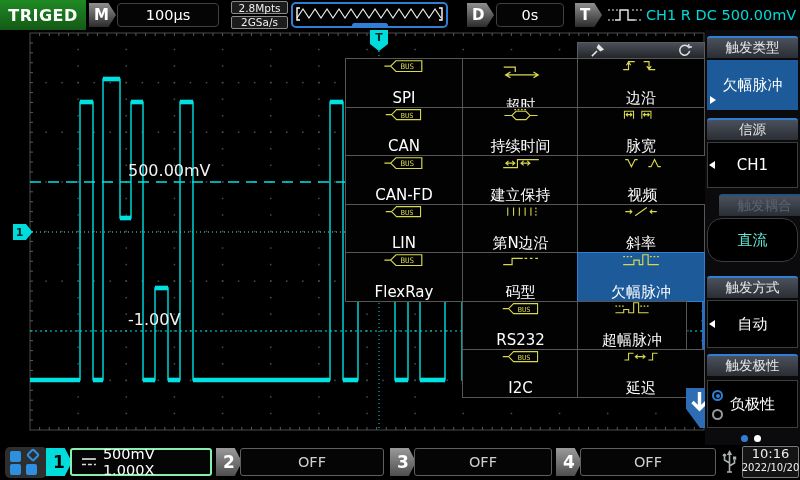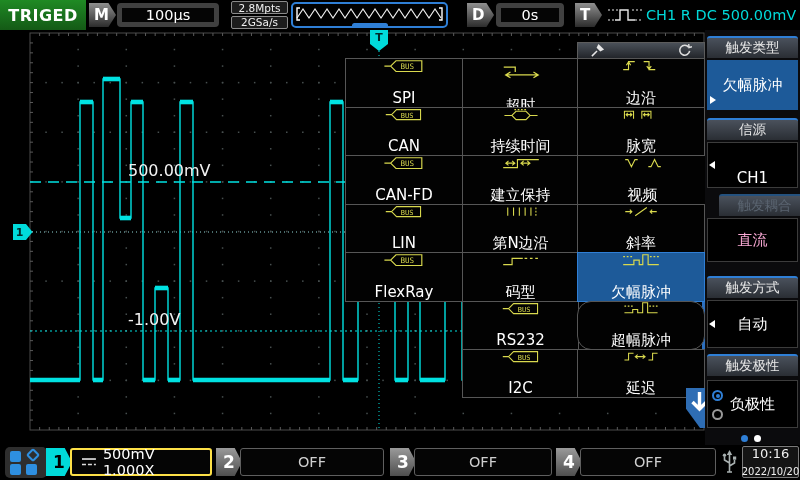--- a/index.html
+++ b/index.html
@@ -9,21 +9,21 @@
   svg{display:block;}
   
   .top-bar{position:absolute;left:0;top:0;width:800px;height:30px;background:#000;z-index:40;}
   .trig-status{position:absolute;left:0;top:0;width:86px;height:30px;
     background:linear-gradient(180deg,#1f8a24,#145a16);display:flex;align-items:center;justify-content:center;
     font-weight:bold;font-size:16px;letter-spacing:.5px;}
   .pbadge{position:absolute;top:3px;width:27px;height:24px;
     clip-path:polygon(0 0,72% 0,100% 50%,72% 100%,0 100%);
     background:linear-gradient(180deg,#8f8f8f,#2c2c2c);
     display:flex;align-items:center;padding-left:5px;font-weight:bold;font-size:15px;}
-  .vbox{position:absolute;top:3px;height:24px;background:#050505;border:5px solid #404040;border-radius:4px;
+  .vbox{position:absolute;top:3px;height:24px;background:#050505;border:1px solid #404040;border-radius:4px;
     display:flex;align-items:center;justify-content:center;font-size:14.5px;color:#fff;}
   .membox{position:absolute;left:231px;width:57px;height:13px;background:#1c1c1c;border:1px solid #8a8a8a;
     border-radius:2px;display:flex;align-items:center;justify-content:center;font-size:10.5px;color:#f0f0f0;}
   .preview{position:absolute;left:291px;top:2px;width:157px;height:26px;background:#000;
     border:2px solid #2f7fd6;border-radius:5px;}
   .preview .tab{position:absolute;left:50%;transform:translateX(-50%);bottom:-2px;width:36px;height:5px;
     background:#2f7fd6;border-radius:3px;}
   .trig-info{position:absolute;left:646px;top:3px;height:24px;display:flex;align-items:center;
     color:#00d9d9;font-size:14.5px;white-space:nowrap;}
   
@@ -40,21 +40,21 @@
     clip-path:polygon(0 0,100% 0,100% 100%,52% 100%,0 52%);}
   
   .sidebar{position:absolute;left:705px;top:30px;width:95px;height:415px;background:#0b0b0d;z-index:35;}
   .shead{position:absolute;left:2px;width:91px;height:22px;border-top:2px solid #2f7fd6;
     background:linear-gradient(180deg,#4a515c,#2a2e34);border-radius:3px 3px 0 0;
     display:flex;align-items:center;justify-content:center;font-size:13.5px;color:#e8e8e8;}
   .shead.dis{color:#5a6470;border-top-color:#24517e;margin-left:12px;}
   .sitem{position:absolute;left:2px;width:91px;background:#000;border:1px solid #3c3c3c;
     display:flex;align-items:center;justify-content:center;font-size:15px;color:#fff;}
   .sitem.sel{background:#1d5a99;border-color:#1d5a99;}
-  .sitem.dis{color:#f9a8d4;}
+  .sitem.dis{color:#5eead4;border-radius:15px;}
   .tri-right{position:absolute;left:2px;bottom:5px;width:0;height:0;border-left:6px solid #fff;
     border-top:4px solid transparent;border-bottom:4px solid transparent;}
   .tri-left{position:absolute;left:1px;top:50%;transform:translateY(-50%);width:0;height:0;
     border-right:6px solid #fff;border-top:4px solid transparent;border-bottom:4px solid transparent;}
   .radio{position:absolute;left:4px;width:11px;height:11px;border-radius:50%;}
   .radio.sel{border:2px solid #2f7fd6;top:9px;}
   .radio.sel::after{content:"";position:absolute;left:1.5px;top:1.5px;width:4px;height:4px;border-radius:50%;background:#2f7fd6;}
   .radio.unsel{border:2px solid #9a9a9a;bottom:7px;}
   .pdot{position:absolute;width:7px;height:7px;border-radius:50%;top:405px;}
   
@@ -62,24 +62,24 @@
   .appicon{position:absolute;left:5px;top:2px;width:42px;height:31px;background:#2e2e2e;border-radius:5px;}
   .appicon .sq{position:absolute;width:11px;height:11px;background:#2e8fe0;border-radius:2px;}
   .appicon .dia{position:absolute;width:10px;height:10px;border:2.5px solid #2e8fe0;border-radius:2px;transform:rotate(45deg);}
   .chbadge{position:absolute;top:3px;width:26px;height:28px;
     clip-path:polygon(0 0,72% 0,100% 50%,72% 100%,0 100%);
     display:flex;align-items:center;padding-left:7px;font-weight:bold;font-size:17px;}
   .chbadge.on{background:#00dbdb;color:#000;}
   .chbadge.off{background:linear-gradient(180deg,#9a9a9a,#4e4e4e);color:#fff;}
   .chbox{position:absolute;top:3px;height:28px;background:#050505;border-radius:3px;
     display:flex;align-items:center;justify-content:center;font-size:14.5px;gap:5px;}
-  .chbox.on{border:2px solid #fde047;color:#fff;justify-content:flex-start;padding-left:8px;}
+  .chbox.on{border:2px solid #86efac;color:#fff;justify-content:flex-start;padding-left:8px;}
   .chbox.off{border:1px solid #5f5f5f;color:#cfcfcf;}
   .clock{position:absolute;left:742px;top:1px;width:57px;height:32px;background:#141414;border:1px solid #7a7a7a;
-    border-radius:2px;display:flex;flex-direction:column;align-items:center;justify-content:space-between;line-height:1.15;}
+    border-radius:2px;display:flex;flex-direction:column;align-items:center;justify-content:flex-start;line-height:1.15;}
   .clock .t1{font-size:13px;color:#f0f0f0;}
   .clock .t2{font-size:10px;color:#f0f0f0;white-space:nowrap;}
   
   .thr{fill:#f2f2f2;font-size:16px;}
   .mark{fill:#002a2a;font-weight:bold;font-size:11px;text-anchor:middle;}
   .micon{stroke:#d9d94e;fill:none;stroke-width:1.3;}
   .micon text{fill:#d9d94e;stroke:none;font-size:8.5px;font-family:"DejaVu Sans Mono",monospace;}
 </style>
 </head>
 <body>
@@ -1075,21 +1075,21 @@
         </svg>
       <div class="mlabel">斜率</div>
     </div>
     <div class="mcell sel" style="left:232px;top:210px;width:128px;height:50px;">
       <svg class="micon" width="46" height="16" viewBox="0 0 48 16">
         <path d="M4 4 H14 M34 4 H44" stroke-dasharray="2 2"></path>
         <path d="M4 13 H16 V8 H22 V13 H26 V2 H32 V13 H44"></path>
         </svg>
       <div class="mlabel">欠幅脉冲</div>
     </div>
-    <div class="mcell" style="left:232px;top:259px;width:128px;height:49px;border-radius:14px;">
+    <div class="mcell" style="left:232px;top:259px;width:110px;height:49px;">
       <svg class="micon" width="46" height="16" viewBox="0 0 48 16">
         <path d="M4 5 H14 M34 5 H44" stroke-dasharray="2 2"></path>
         <path d="M4 13 H14 V9 H20 V13 H26 V1 H32 V13 H44"></path>
         </svg>
       <div class="mlabel">超幅脉冲</div>
     </div>
     <div class="mcell" style="left:232px;top:307px;width:128px;height:49px;">
       <svg class="micon" width="46" height="16" viewBox="0 0 48 16">
         <path d="M4 12 H9 V4 H15 M33 12 H38 V4 H44 M17 8 H29 M26 5.5 L29 8 L26 10.5 M20 5.5 L17 8 L20 10.5"></path>
         </svg>
@@ -1104,21 +1104,21 @@
   </div>
 
   <div class="sidebar">
     <div class="shead" style="top:6px;">触发类型</div>
     <div class="sitem sel" style="top:30px;height:50px;">
       <span>欠幅脉冲</span>
       <span class="tri-right"></span>
     </div>
 
     <div class="shead" style="top:88px;">信源</div>
-    <div class="sitem" style="top:112px;height:46px;align-items:flex-end;">
+    <div class="sitem" style="top:112px;height:46px;">
       <span>CH1</span>
       <span class="tri-left"></span>
     </div>
 
     <div class="shead dis" style="top:164px;">触发耦合</div>
     <div class="sitem dis" style="top:188px;height:44px;">
       <span>直流</span>
     </div>
 
     <div class="shead" style="top:246px;">触发方式</div>

